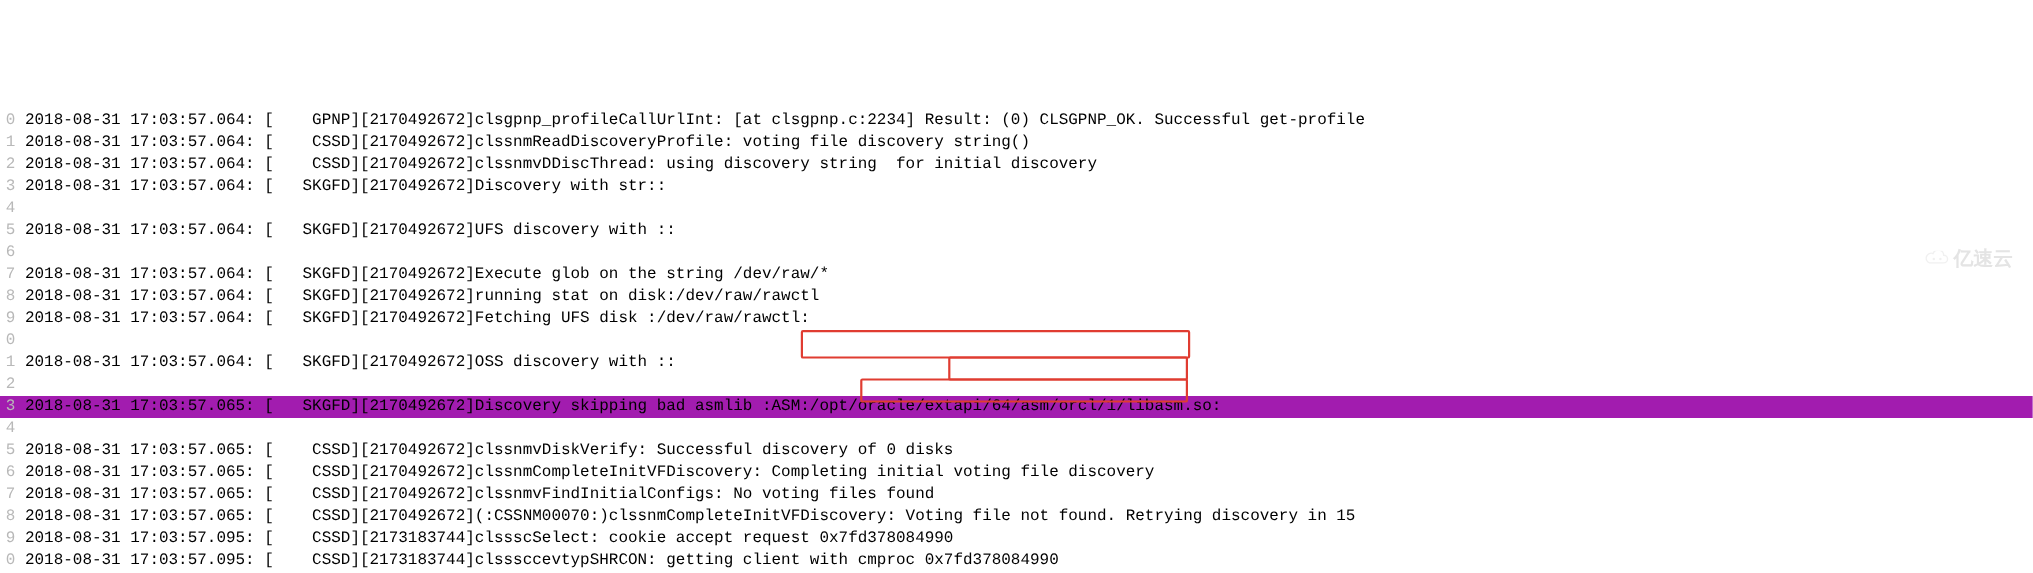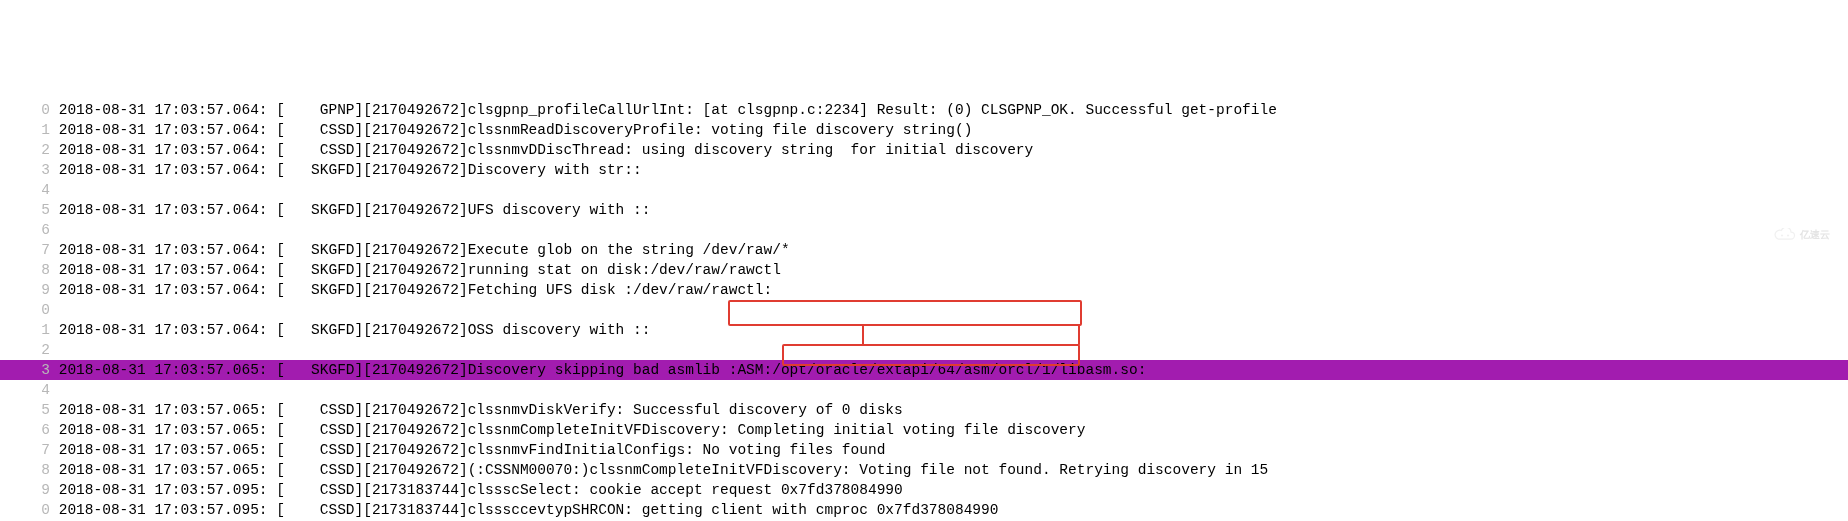--- a/index.html
+++ b/index.html
@@ -18,21 +18,20 @@
     display: inline-block;
     width: 14px;
     text-align: right;
     color: #b8b8b8;
     user-select: none;
   }
   .line {
     display: block;
     height: 20px;
     position: relative;
-    padding-left: 36px;
   }
   .line.selected {
     background: #a21caf;
   }
   .content {
     position: relative;
     z-index: 1;
   }
   .redbox {
     position: absolute;
@@ -40,21 +39,21 @@
     border-radius: 2px;
     pointer-events: none;
     z-index: 2;
   }
   .watermark {
     position: absolute;
     right: 18px;
     top: 225px;
     color: #e4e4e4;
     font-family: Arial, sans-serif;
-    font-size: 10px;
+    font-size: 18px;
     font-weight: bold;
     pointer-events: none;
     z-index: 0;
     display: flex;
     align-items: center;
     gap: 4px;
   }
   .watermark svg { opacity: 0.35; }
 </style>
 </head>

